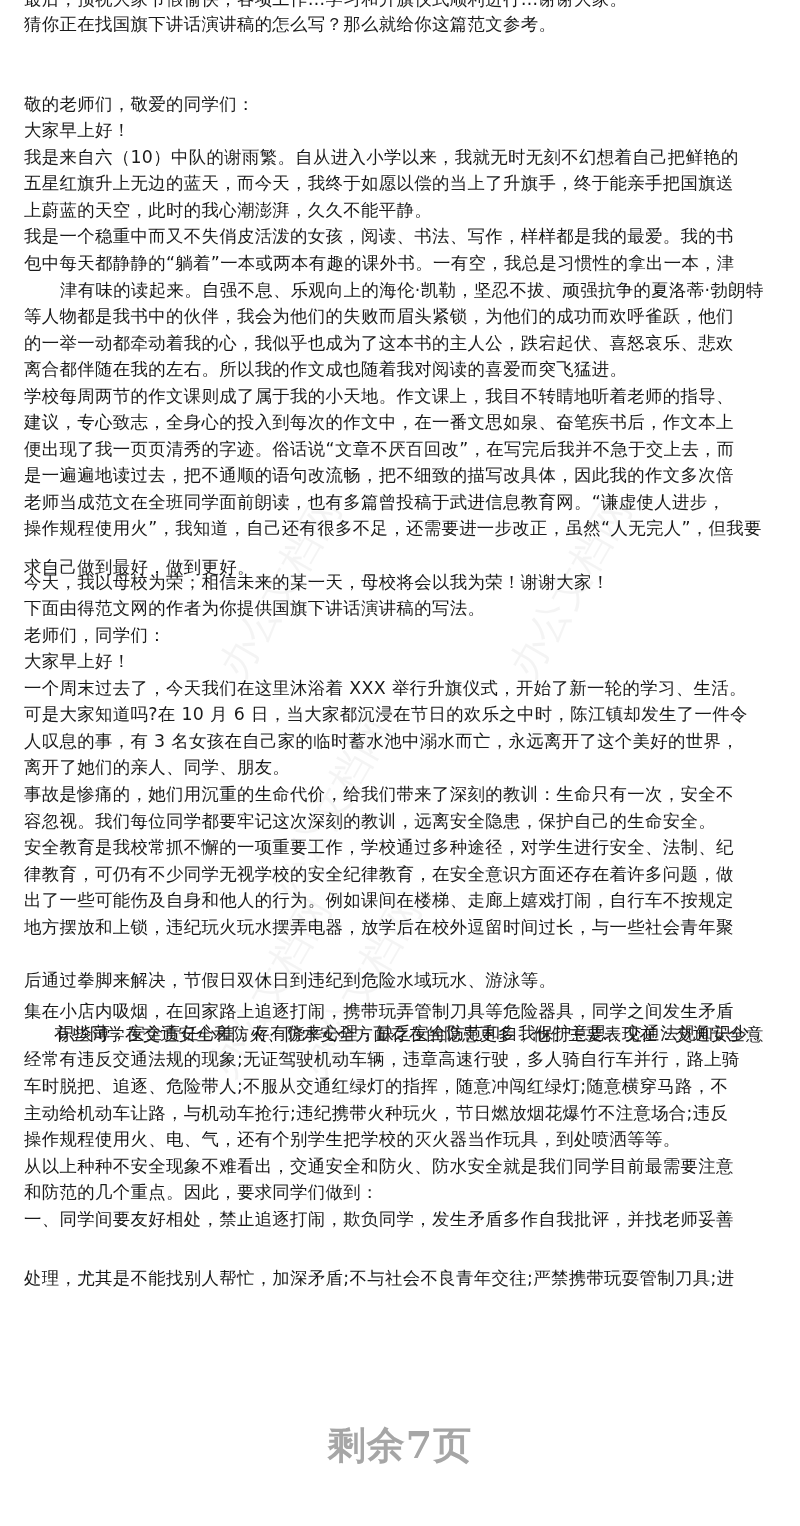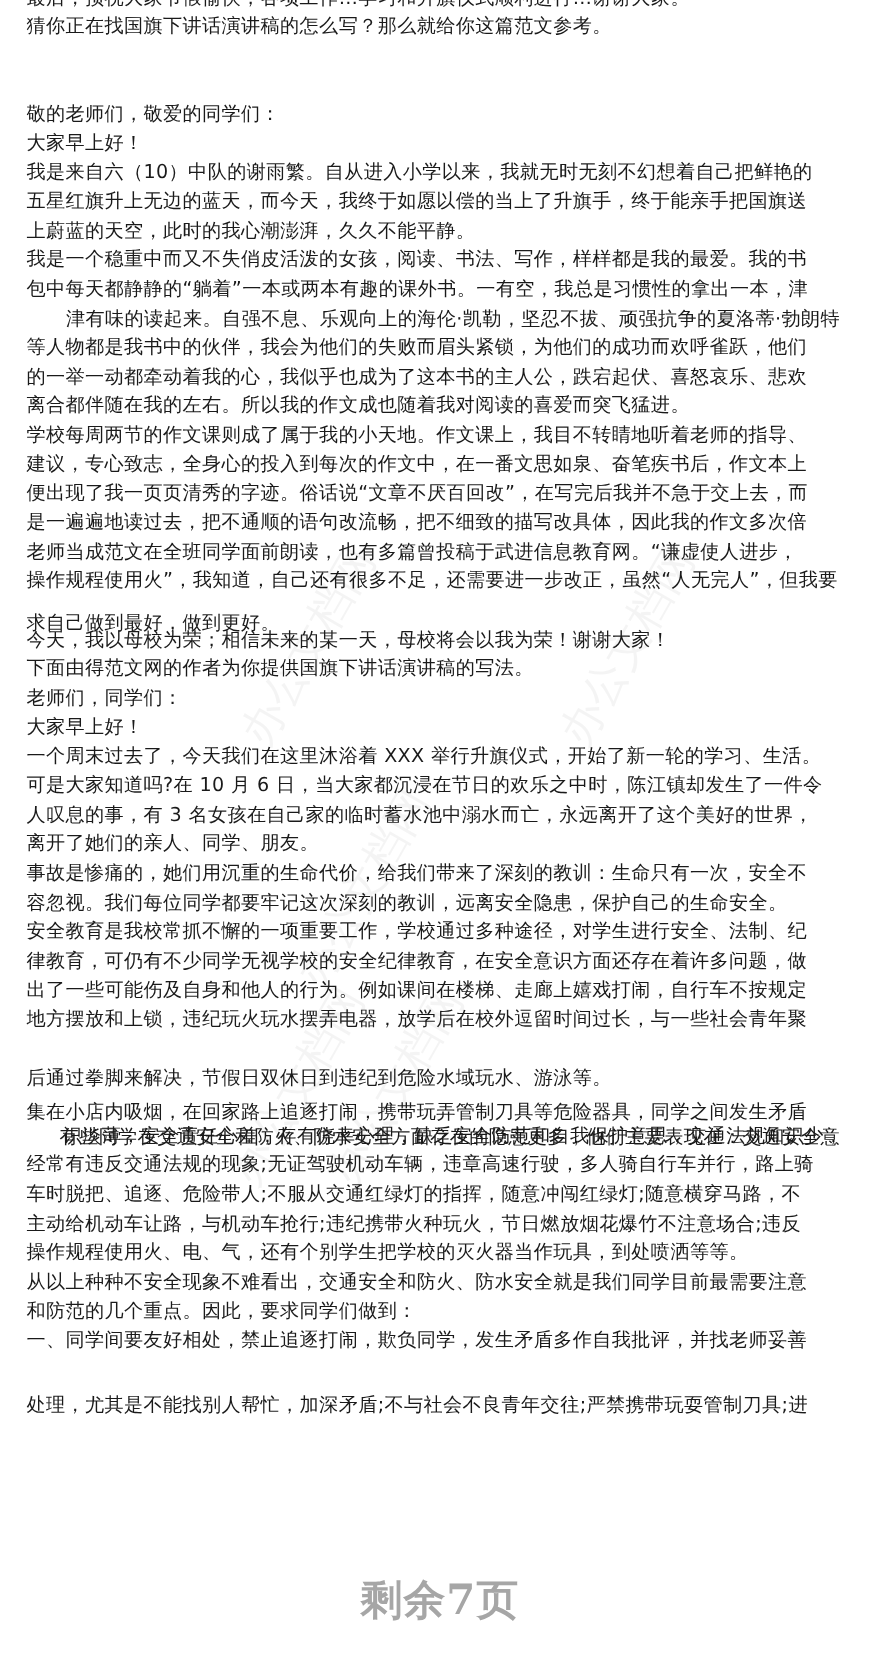--- a/index.html
+++ b/index.html
@@ -46,21 +46,21 @@
       font-family: "DejaVu Sans", sans-serif;
     }
     .more-banner {
       position: absolute;
       left: 0;
       top: 1420px;
       width: 800px;
       height: 60px;
       display: flex;
       justify-content: center;
-      align-items: flex-end;
+      align-items: flex-start;
       gap: 20px;
     }
     .more-banner span {
       font-family: "DejaVu Serif", "Liberation Serif", serif;
       font-weight: bold;
       font-size: 38px;
       color: #a6a6a6;
       letter-spacing: 1px;
     }
   </style>

